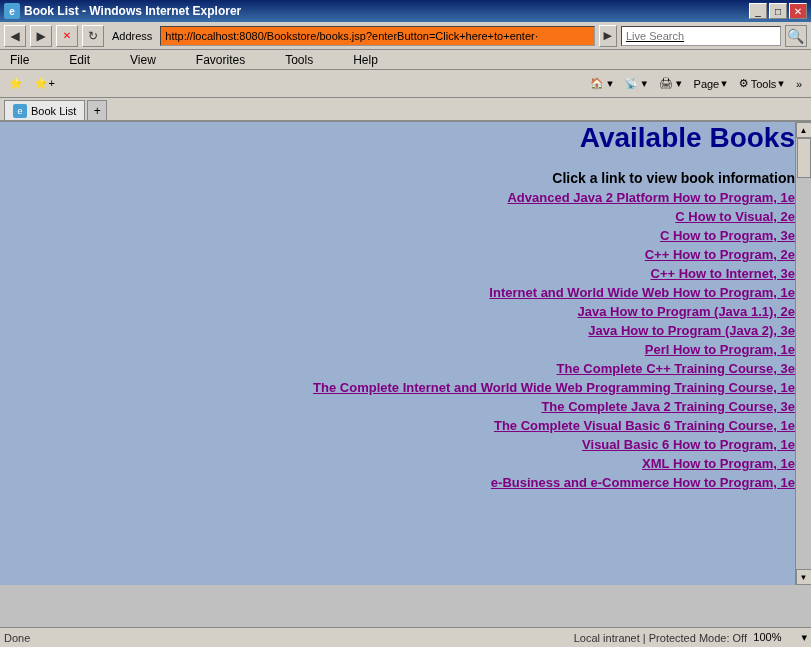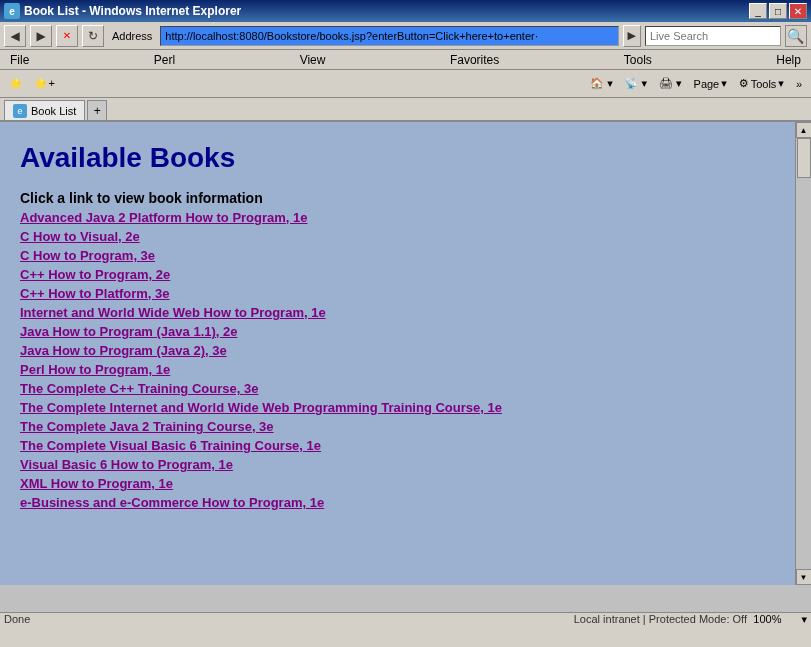--- a/index.html
+++ b/index.html
@@ -56,21 +56,20 @@
     
     .menu-bar {
       background: #d4d0c8;
       border-bottom: 1px solid #888;
       display: flex;
       align-items: center;
       height: 20px;
       font-size: 12px;
       padding: 0 4px;
       gap: 28px;
-      justify-content: space-between;
     }
     .menu-item {
       padding: 2px 6px;
       cursor: pointer;
       color: #000;
       text-decoration: none;
     }
 
     
     .address-bar {
@@ -93,32 +92,33 @@
       align-items: center;
       justify-content: center;
       cursor: pointer;
       font-size: 12px;
       color: #333;
     }
     .address-input {
       flex: 1;
       height: 20px;
       border: 1px inset #999;
-      background: #3b82f6;
+      background: #f97316;
       font-size: 11px;
       padding: 0 4px;
       color: #000;
     }
     .search-box {
-      width: 136px;
+      width: 160px;
       height: 20px;
       border: 1px inset #999;
       background: white;
       font-size: 11px;
       padding: 0 4px;
+      text-decoration: underline;
     }
     .search-btn {
       background: #d4d0c8;
       border: 1px solid #888;
       width: 22px;
       height: 22px;
       display: flex;
       align-items: center;
       justify-content: center;
       cursor: pointer;
@@ -191,22 +191,23 @@
       justify-content: center;
       cursor: pointer;
       font-size: 12px;
       margin-left: 2px;
     }
 
     
     .status-bar {
       background: #d4d0c8;
       border-top: 1px solid #888;
-      height: 35px;
-      display: flex;
+      height: 20px;
+      display: flex;
+      align-items: center;
       padding: 0 4px;
       font-size: 11px;
       position: absolute;
       bottom: 0;
       left: 0;
       right: 0;
     }
 
     
     .browser-content-wrapper {
@@ -246,22 +247,21 @@
       position: absolute;
       top: 0;
       left: 1px;
     }
 
     
     .content-area {
       background: #9cb0d0;
       flex: 1;
       overflow: hidden;
-      padding: 20px;
-      text-align: left;
+      text-align: right;
     }
     .page-title {
       font-size: 28px;
       font-weight: bold;
       color: #00008b;
       margin-bottom: 16px;
     }
     .subtitle {
       font-size: 14px;
       font-weight: bold;
@@ -299,21 +299,21 @@
   <div class="nav-btn">↻</div>
   <div style="font-size:11px; padding:0 4px;">Address</div>
   <input class="address-input" type="text" value="http://localhost:8080/Bookstore/books.jsp?enterButton=Click+here+to+enter·" style="">
   <div class="nav-btn" style="width:auto; padding:0 4px; font-size:11px;">▶</div>
   <input class="search-box" type="text" placeholder="Live Search" style="">
   <div class="search-btn">🔍</div>
 </div>
 
 <div class="menu-bar">
   <span class="menu-item">File</span>
-  <span class="menu-item">Perl</span>
+  <span class="menu-item">Edit</span>
   <span class="menu-item">View</span>
   <span class="menu-item">Favorites</span>
   <span class="menu-item">Tools</span>
   <span class="menu-item">Help</span>
 </div>
 
 <div class="toolbar">
   <div class="tool-btn">⭐</div>
   <div class="tool-btn">⭐+</div>
   <div style="flex:1"></div>
@@ -335,21 +335,21 @@
 
 <div class="browser-content-wrapper">
   <div class="content-area" style="height: 463px;">
     <div class="page-title">Available Books</div>
     <div class="subtitle">Click a link to view book information</div>
     <div id="book-list-container">
         <a class="book-link" href="#">Advanced Java 2 Platform How to Program, 1e</a>
         <a class="book-link" href="#">C How to Visual, 2e</a>
         <a class="book-link" href="#">C How to Program, 3e</a>
         <a class="book-link" href="#">C++ How to Program, 2e</a>
-        <a class="book-link" href="#">C++ How to Platform, 3e</a>
+        <a class="book-link" href="#">C++ How to Internet, 3e</a>
         <a class="book-link" href="#">Internet and World Wide Web How to Program, 1e</a>
         <a class="book-link" href="#">Java How to Program (Java 1.1), 2e</a>
         <a class="book-link" href="#">Java How to Program (Java 2), 3e</a>
         <a class="book-link" href="#">Perl How to Program, 1e</a>
         <a class="book-link" href="#">The Complete C++ Training Course, 3e</a>
         <a class="book-link" href="#">The Complete Internet and World Wide Web Programming Training Course, 1e</a>
         <a class="book-link" href="#">The Complete Java 2 Training Course, 3e</a>
         <a class="book-link" href="#">The Complete Visual Basic 6 Training Course, 1e</a>
         <a class="book-link" href="#">Visual Basic 6 How to Program, 1e</a>
         <a class="book-link" href="#">XML How to Program, 1e</a>

